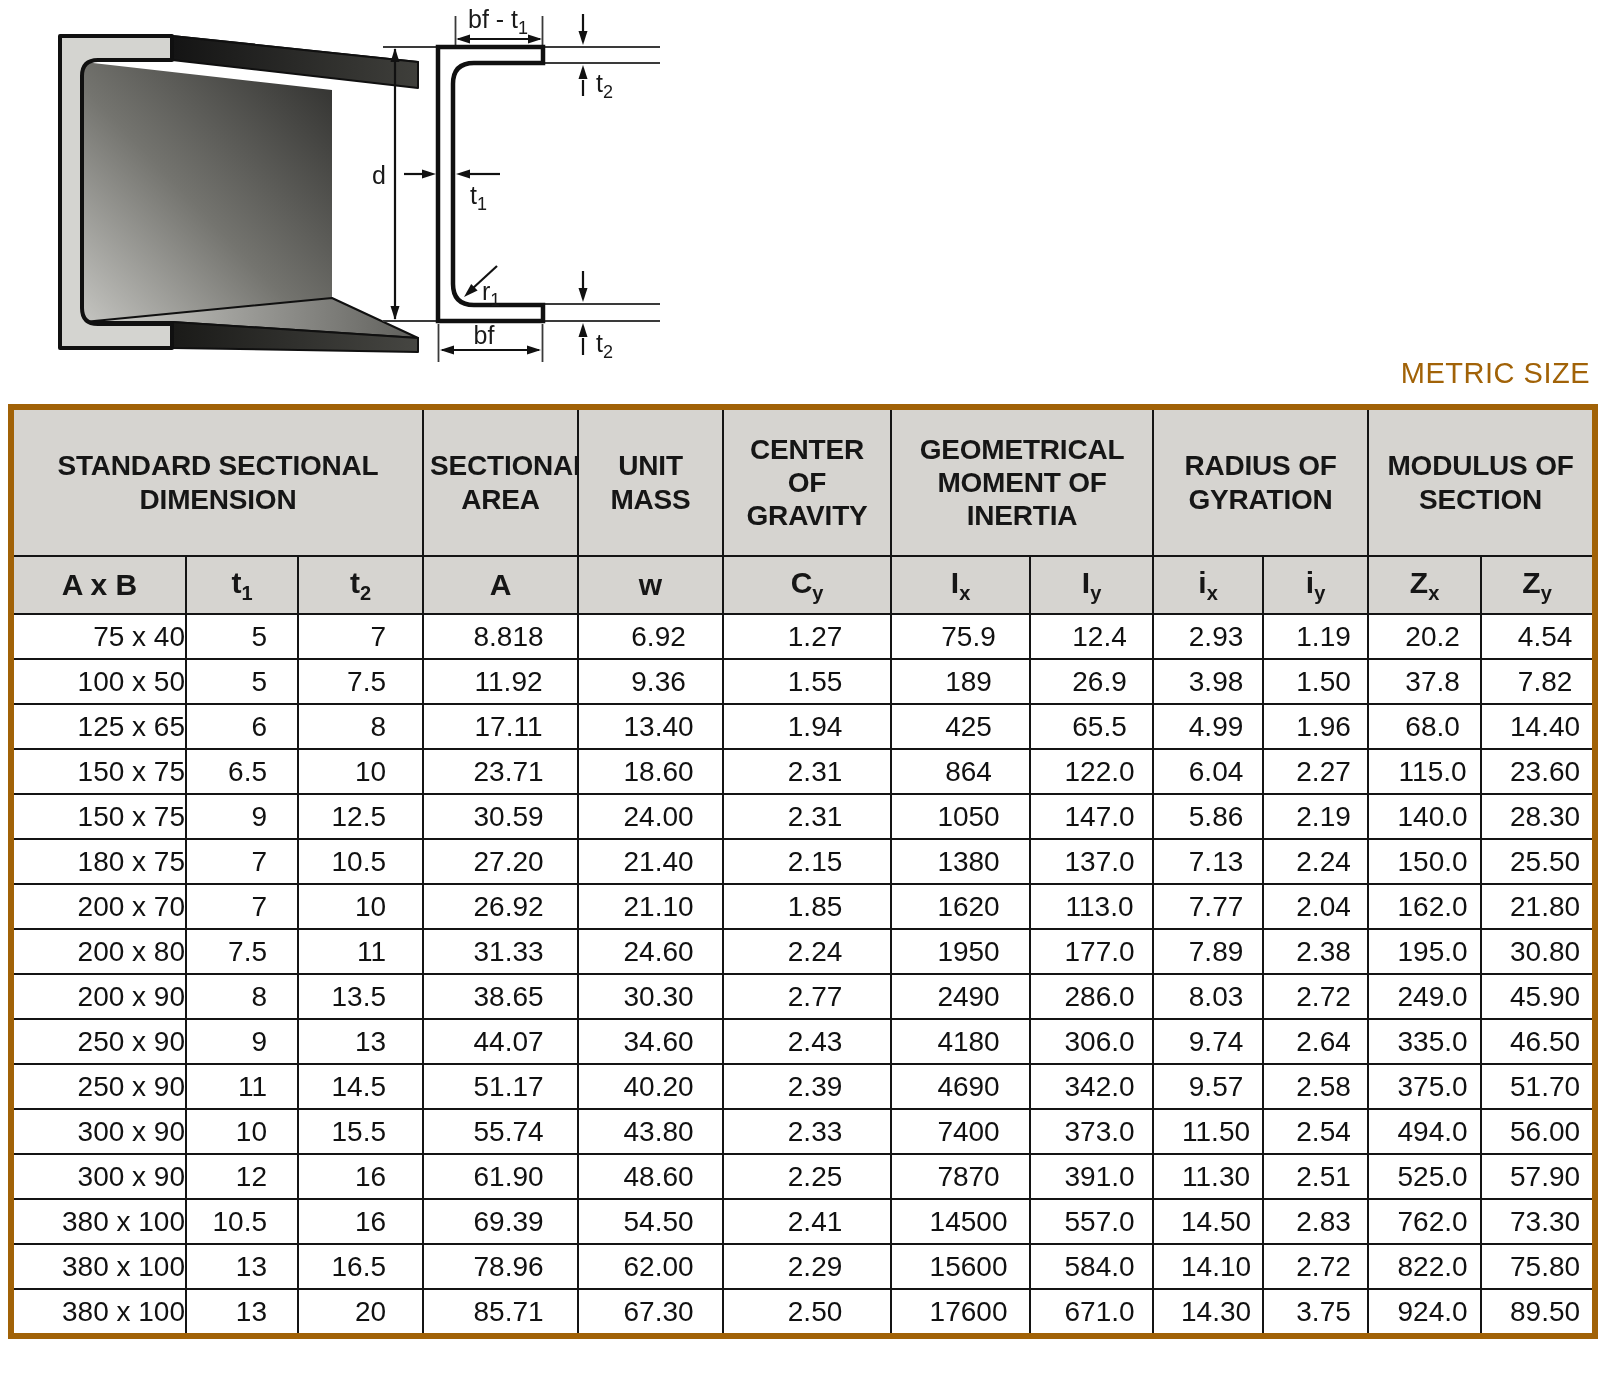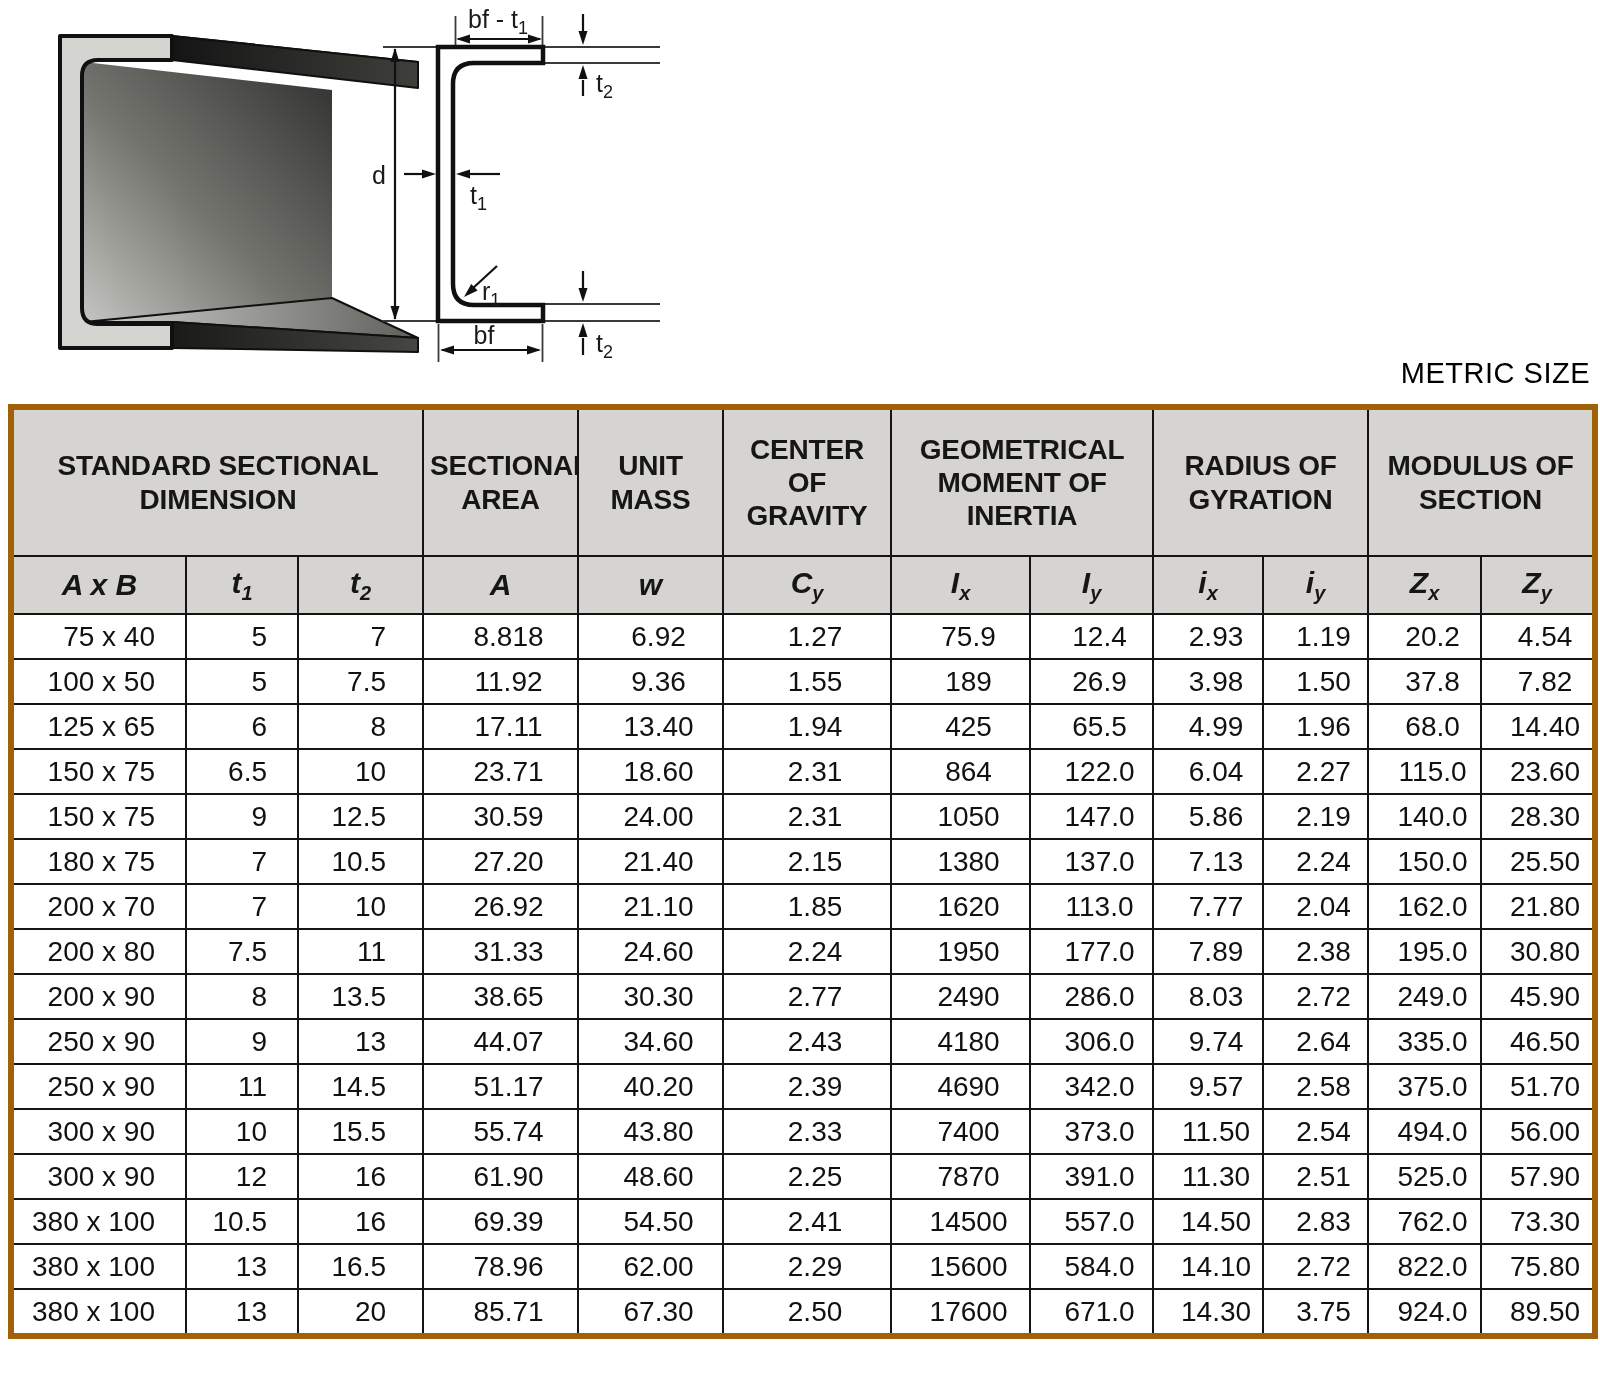--- a/index.html
+++ b/index.html
@@ -1,33 +1,33 @@
 <!DOCTYPE html>
 <html><head>
 <meta charset="utf-8">
 <style>
   html,body{margin:0;padding:0;background:#fff;}
   body{width:1600px;height:1391px;position:relative;overflow:hidden;
        font-family:"Liberation Sans",sans-serif;color:#111;}
   #figures{position:absolute;left:0;top:0;}
   #metric-size{position:absolute;right:10px;top:357px;font-size:29px;
-       color:#000000;letter-spacing:.5px;}
+       color:#a16207;letter-spacing:.5px;}
   #spec-table{position:absolute;left:8px;top:404px;width:1584px;
        border-collapse:collapse;table-layout:fixed;
        border:6px solid #a16207;}
   #spec-table th,#spec-table td{border:2px solid #141414;overflow:hidden;}
   thead th{background:#d6d4d0;color:#161616;font-weight:bold;vertical-align:middle;padding:0 6px;}
   tr.group-row th{height:145px;font-size:28px;line-height:1.18;letter-spacing:-0.2px;}
-  tr.symbol-row th{height:56px;font-size:30px;font-style:italic;}
+  tr.symbol-row th{height:56px;font-size:30px;}
   tr.symbol-row sub{font-size:20px;font-weight:bold;}
   tr.unit-row th{height:44px;font-size:27px;font-weight:normal;border-bottom:5px solid #141414;}
   tr.unit-row sup{font-size:18px;}
   tbody td{height:43px;font-size:28px;background:#fff;vertical-align:middle;
        white-space:nowrap;padding:0;}
-  tbody td:nth-child(1){text-align:right;padding-right:30px;}
+  tbody td:nth-child(1){text-align:right;}
   tbody td:nth-child(2){text-align:right;padding-right:30px;}
   tbody td:nth-child(3){text-align:right;padding-right:36px;}
   tbody td:nth-child(n+4){text-align:center;padding-left:16px;}
   svg text{font-family:"Liberation Sans",sans-serif;fill:#1a1a1a;}
 </style>
 </head>
 <body>
 
 <svg id="figures" width="1600" height="400" viewBox="0 0 1600 400">
   <defs>

